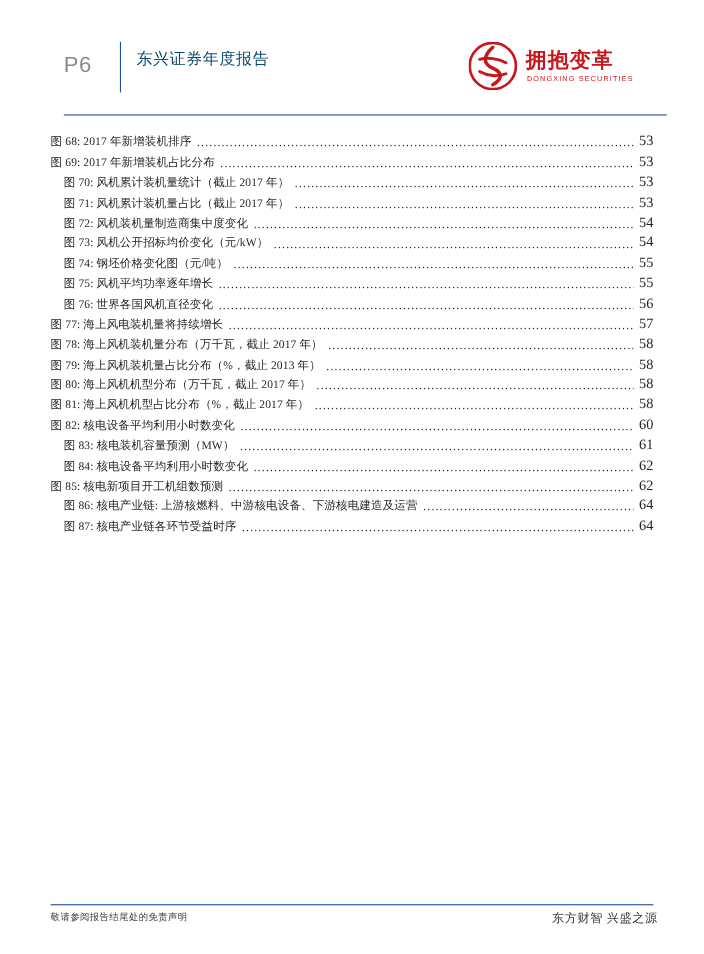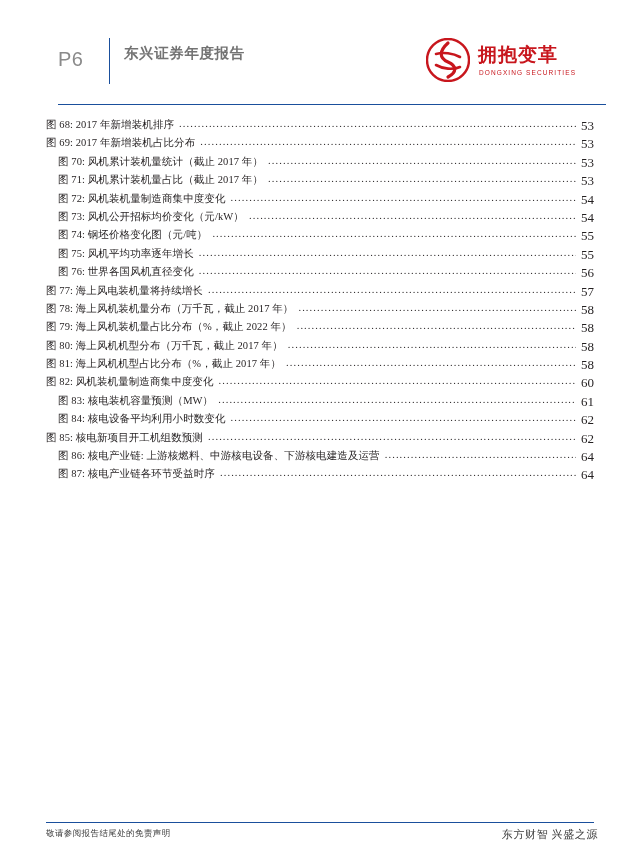--- a/index.html
+++ b/index.html
@@ -40,22 +40,22 @@
     width: 1px;
     height: 46px;
     background: #1a4f9c;
   }
   .header-title {
     position: absolute;
     left: 112px;
     top: 44px;
     font-family: "Liberation Sans", sans-serif;
     font-size: 14.5px;
-    font-weight: bold;
-    color: #737373;
+    font-weight: normal;
+    color: #0c4a6e;
     letter-spacing: 0.6px;
   }
   .header-sub {
     position: absolute;
     left: 113px;
     top: 70px;
     font-size: 8.5px;
     color: #3b3b3b;
     letter-spacing: 0.2px;
   }
@@ -105,21 +105,21 @@
 
   
   .toc {
     position: absolute;
     left: 46px;
     top: 118px;
     width: 548px;
   }
   .toc-row {
     display: flex;
-    align-items: flex-start;
+    align-items: flex-end;
     height: 18.4px;
     font-size: 10.5px;
     color: #231f20;
     white-space: nowrap;
   }
   .toc-label {
     flex: 0 0 auto;
     padding-right: 3px;
     letter-spacing: 0.1px;
   }
@@ -245,36 +245,36 @@
       <span class="toc-label">图 77: 海上风电装机量将持续增长</span>
       <span class="toc-dots"></span>
       <span class="toc-page">57</span>
     </div>
     <div class="toc-row">
       <span class="toc-label">图 78: 海上风机装机量分布（万千瓦，截止 2017 年）</span>
       <span class="toc-dots"></span>
       <span class="toc-page">58</span>
     </div>
     <div class="toc-row">
-      <span class="toc-label">图 79: 海上风机装机量占比分布（%，截止 2022 年）</span>
+      <span class="toc-label">图 79: 海上风机装机量占比分布（%，截止 2013 年）</span>
       <span class="toc-dots"></span>
       <span class="toc-page">58</span>
     </div>
     <div class="toc-row">
       <span class="toc-label">图 80: 海上风机机型分布（万千瓦，截止 2017 年）</span>
       <span class="toc-dots"></span>
       <span class="toc-page">58</span>
     </div>
     <div class="toc-row">
       <span class="toc-label">图 81: 海上风机机型占比分布（%，截止 2017 年）</span>
       <span class="toc-dots"></span>
       <span class="toc-page">58</span>
     </div>
     <div class="toc-row">
-      <span class="toc-label">图 82: 风机装机量制造商集中度变化</span>
+      <span class="toc-label">图 82: 核电设备平均利用小时数变化</span>
       <span class="toc-dots"></span>
       <span class="toc-page">60</span>
     </div>
     <div class="toc-row indent-1">
       <span class="toc-label">图 83: 核电装机容量预测（MW）</span>
       <span class="toc-dots"></span>
       <span class="toc-page">61</span>
     </div>
     <div class="toc-row indent-1">
       <span class="toc-label">图 84: 核电设备平均利用小时数变化</span>

